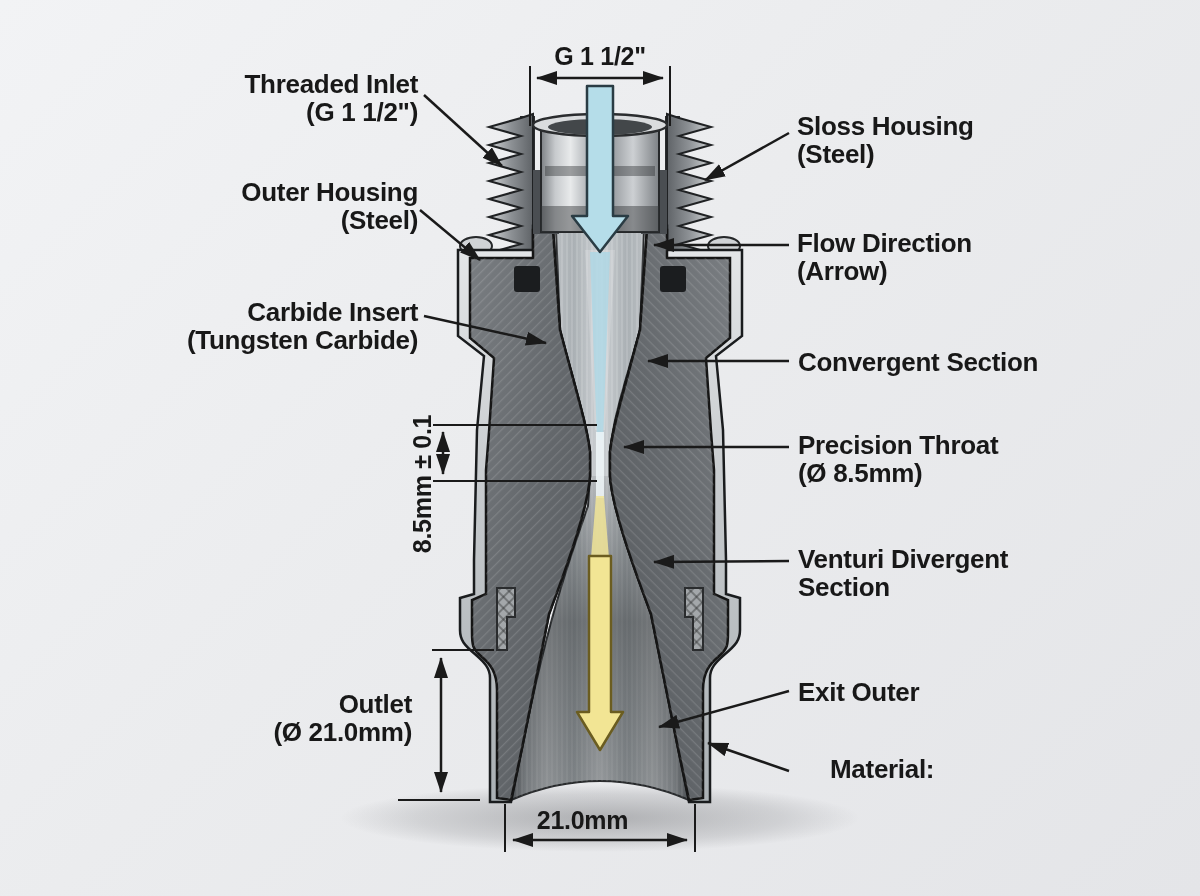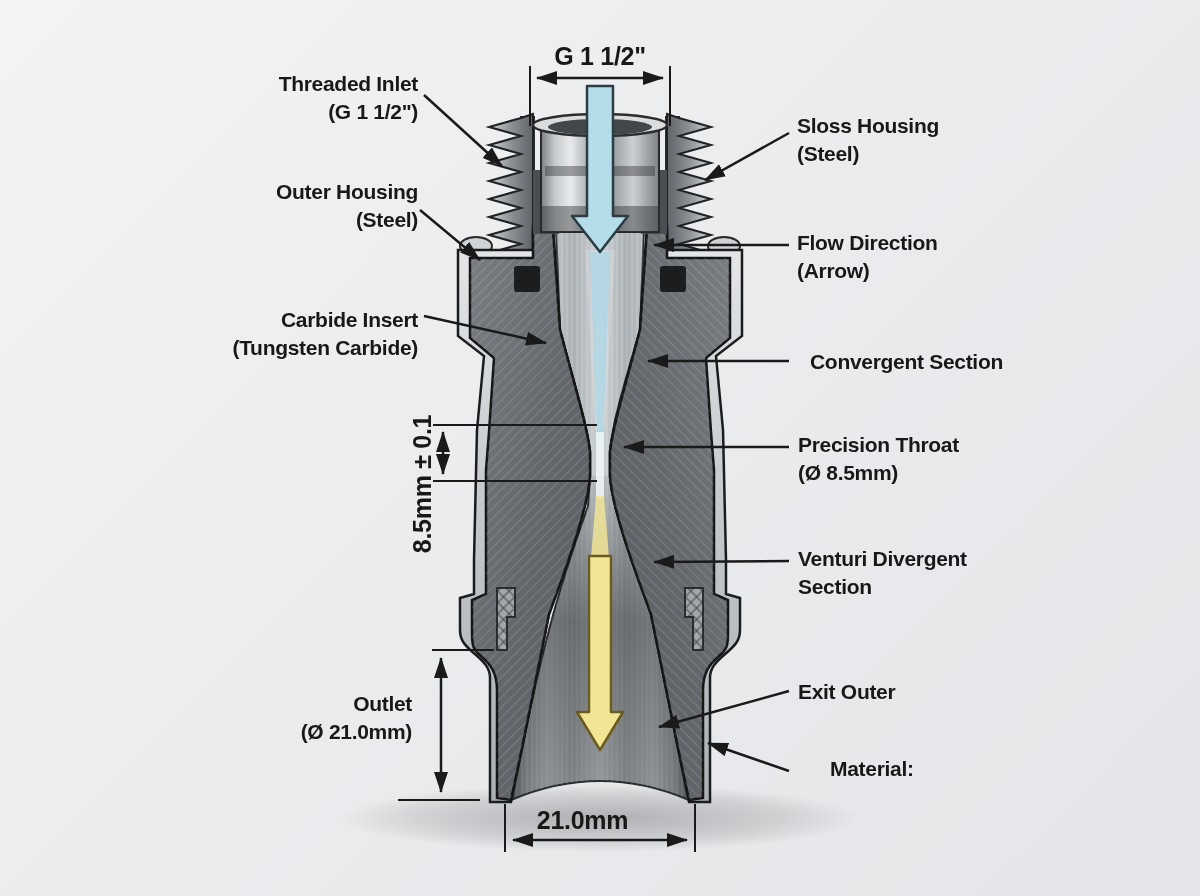--- a/index.html
+++ b/index.html
@@ -2,21 +2,21 @@
 <html><head>
 <meta charset="utf-8">
 <style>
   html,body{margin:0;padding:0;}
   body{font-family:"Liberation Sans", sans-serif;}
   #stage{
     position:relative; width:1200px; height:896px; overflow:hidden;
     background:linear-gradient(135deg,#f2f3f5 0%, #ebecee 45%, #e4e5e8 100%);
   }
   .callout{
-    position:absolute; color:#181818; font-weight:bold; font-size:21px;
+    position:absolute; color:#181818; font-weight:bold; font-size:26px;
     line-height:28px; letter-spacing:-0.3px; white-space:nowrap;
   }
   .callout.left{text-align:right;}
   .callout.right{text-align:left;}
   .dimtext{
     position:absolute; color:#181818; font-weight:bold; font-size:25px;
     letter-spacing:-0.3px; text-align:center; white-space:nowrap;
   }
   .rot{transform:rotate(-90deg); transform-origin:center center;}
   svg{position:absolute; left:0; top:0;}
@@ -207,41 +207,41 @@
   <div class="callout left" style="right:782px; top:70px;">
     <div>Threaded Inlet</div>
     <div>(G 1 1/2")</div>
   </div>
 
   <div class="callout left" style="right:782px; top:178px;">
     <div>Outer Housing</div>
     <div>(Steel)</div>
   </div>
 
-  <div class="callout left" style="right:782px; top:298px;margin-top:8px;">
+  <div class="callout left" style="right:782px; top:298px;">
     <div>Carbide Insert</div>
     <div>(Tungsten Carbide)</div>
   </div>
 
   <div class="callout left" style="right:788px; top:690px;">
     <div>Outlet</div>
     <div>(Ø 21.0mm)</div>
   </div>
 
   <div class="callout right" style="left:797px; top:112px;">
     <div>Sloss Housing</div>
     <div>(Steel)</div>
   </div>
 
   <div class="callout right" style="left:797px; top:229px;">
     <div>Flow Direction</div>
     <div>(Arrow)</div>
   </div>
 
-  <div class="callout right" style="left:798px; top:348px;margin-left:12px;">
+  <div class="callout right" style="left:798px; top:348px;">
     <div>Convergent Section</div>
   </div>
 
   <div class="callout right" style="left:798px; top:431px;">
     <div>Precision Throat</div>
     <div>(Ø 8.5mm)</div>
   </div>
 
   <div class="callout right" style="left:798px; top:545px;">
     <div>Venturi Divergent</div>

